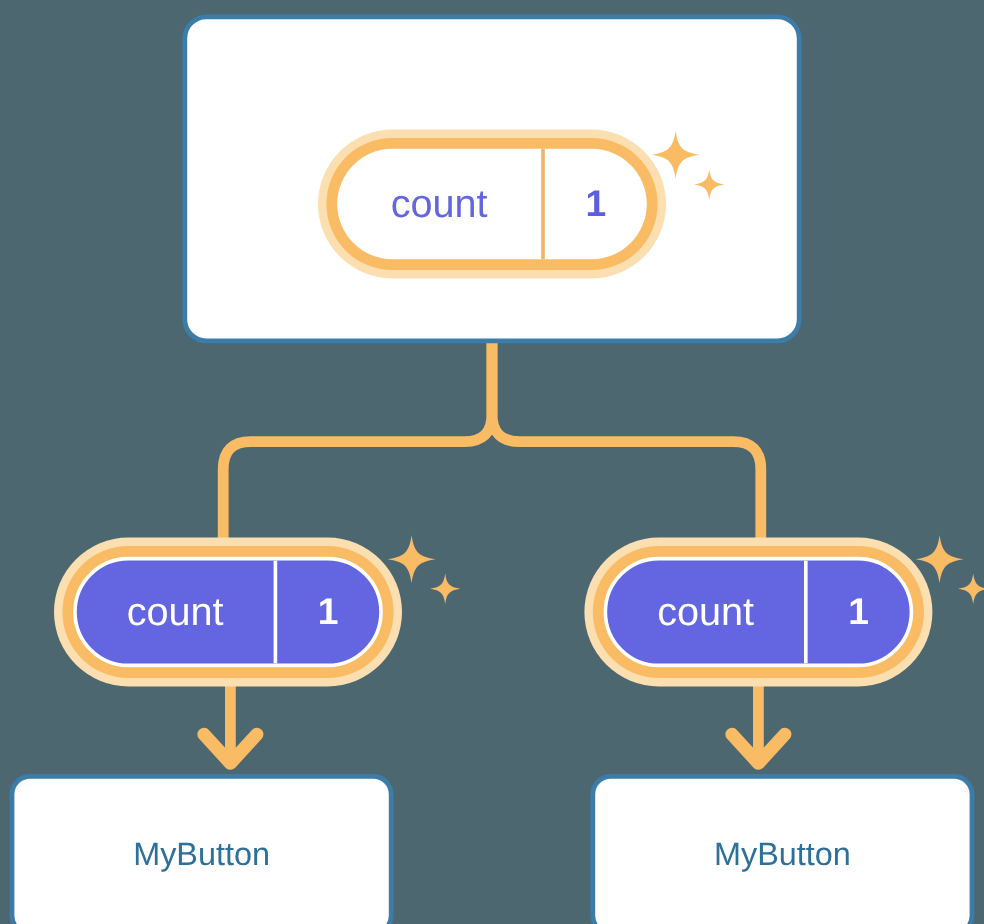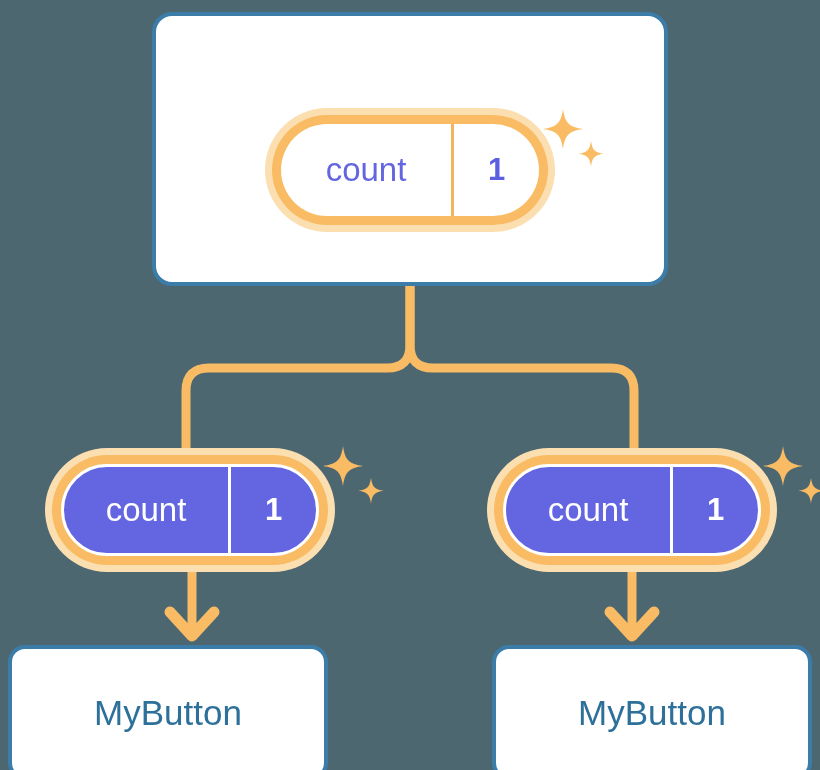--- a/index.html
+++ b/index.html
@@ -60,21 +60,21 @@
   }
   .btn-card {
     width: 320px;
     height: 135px;
     border-radius: 17px;
   }
   #btn-card-left  { left: 8px;   top: 645px; }
   #btn-card-right { left: 492px; top: 645px; }
   .btn-title {
     color: #2d7099;
-    font-size: 35px;
+    font-size: 27px;
     font-weight: 400;
     line-height: 1;
   }
 
   
   .pill-wrap {
     position: absolute;
     z-index: 3;
   }
   

